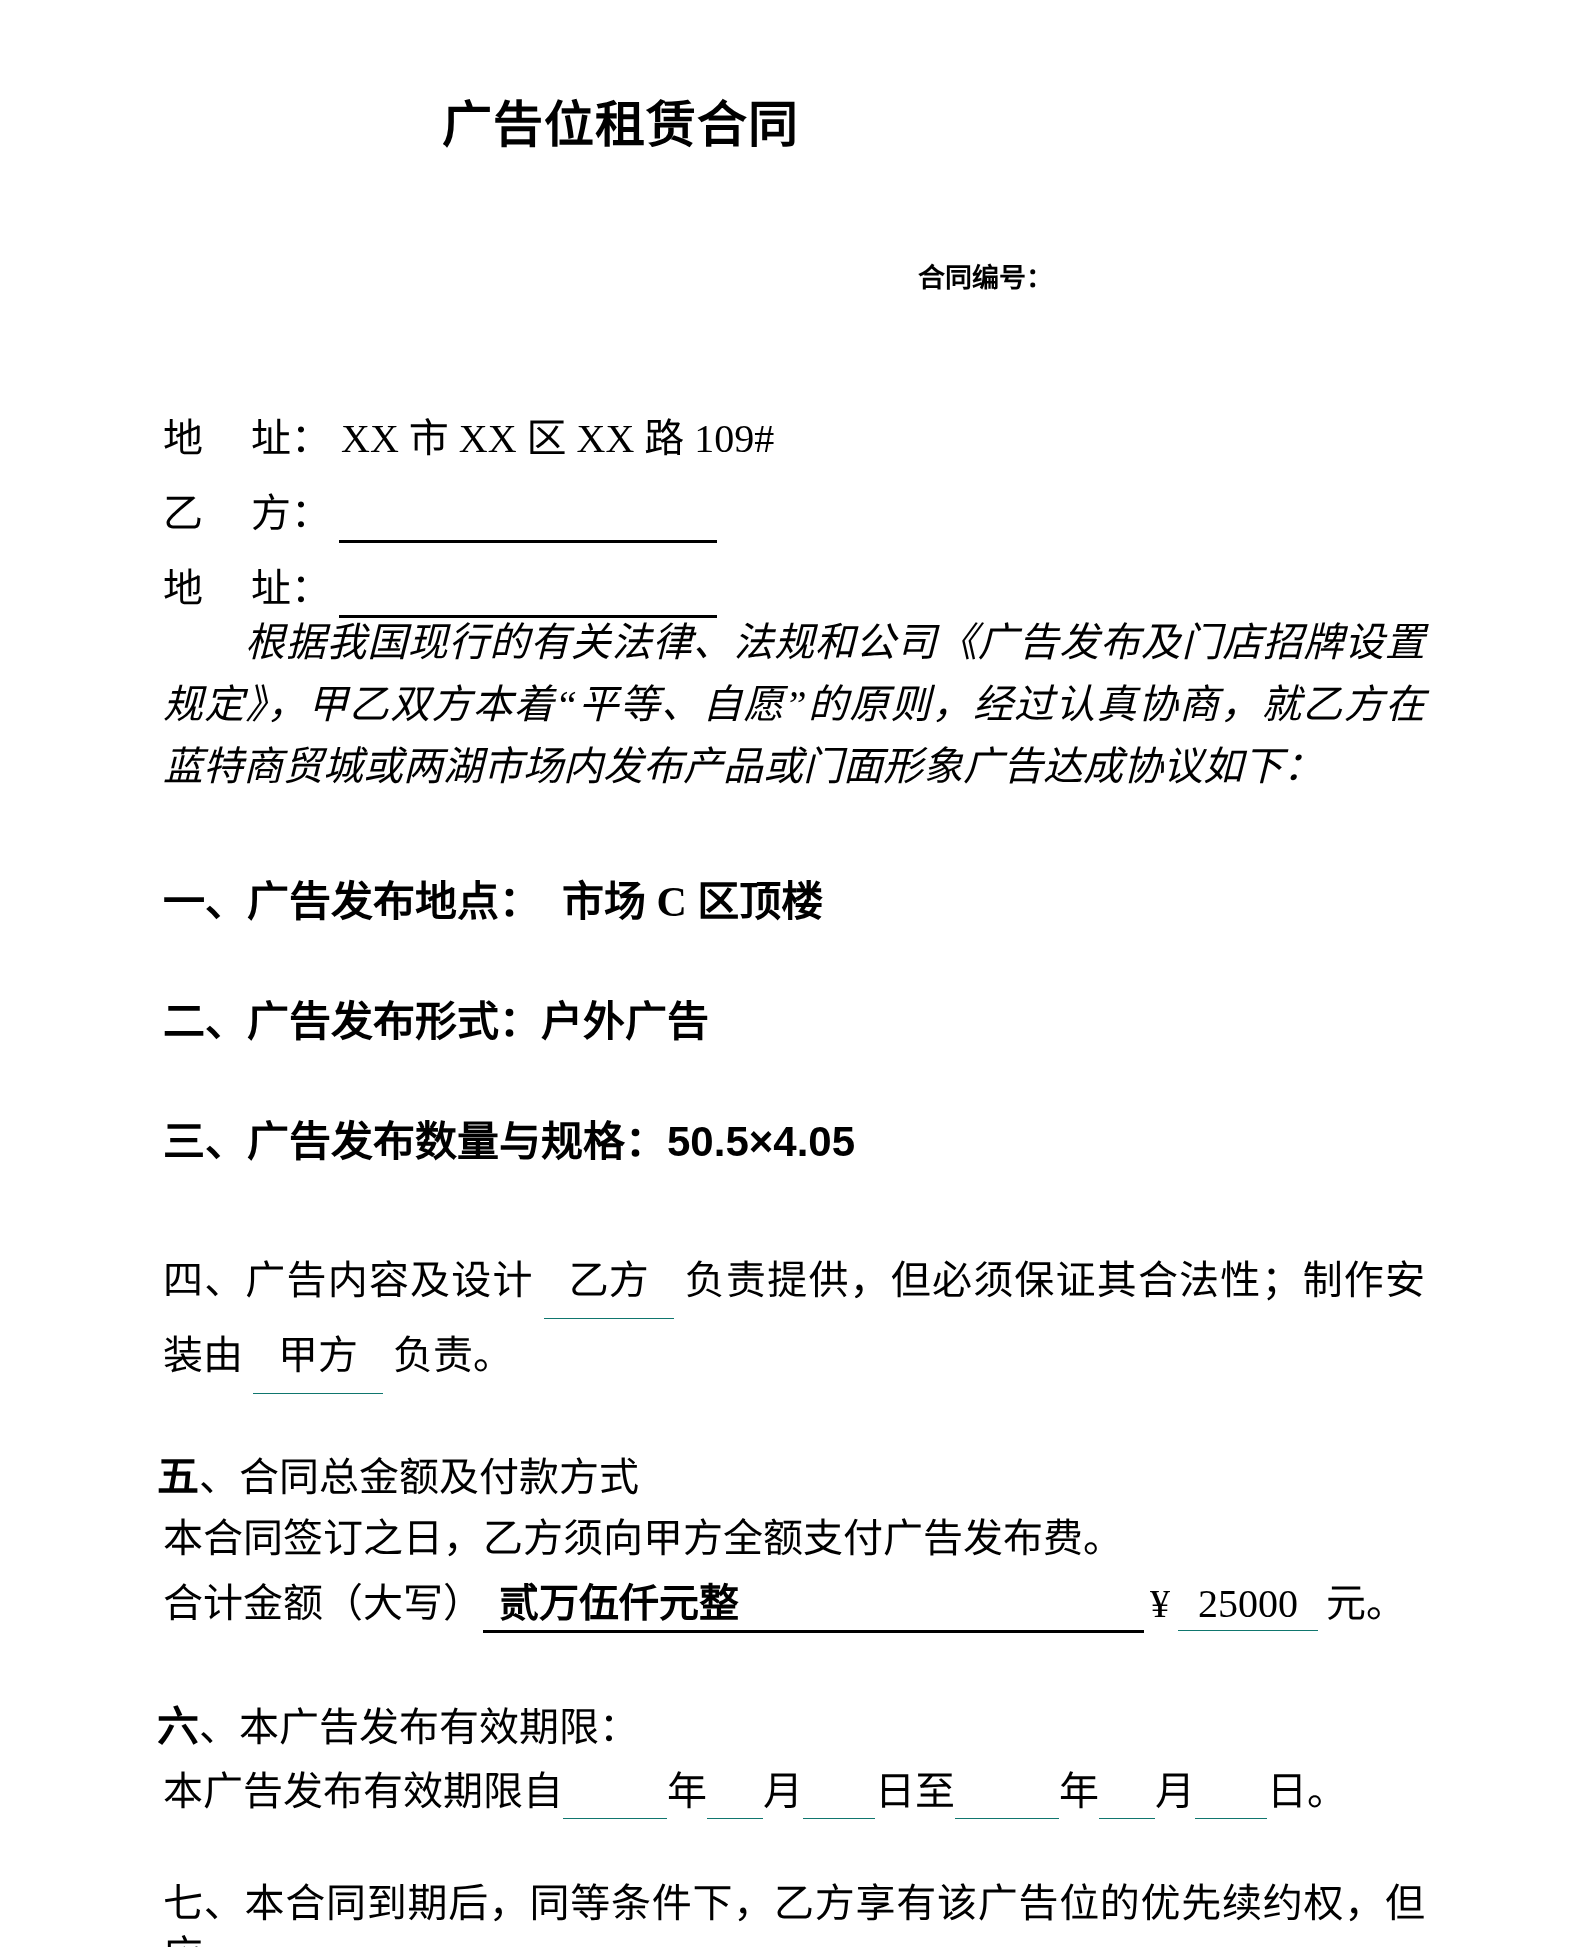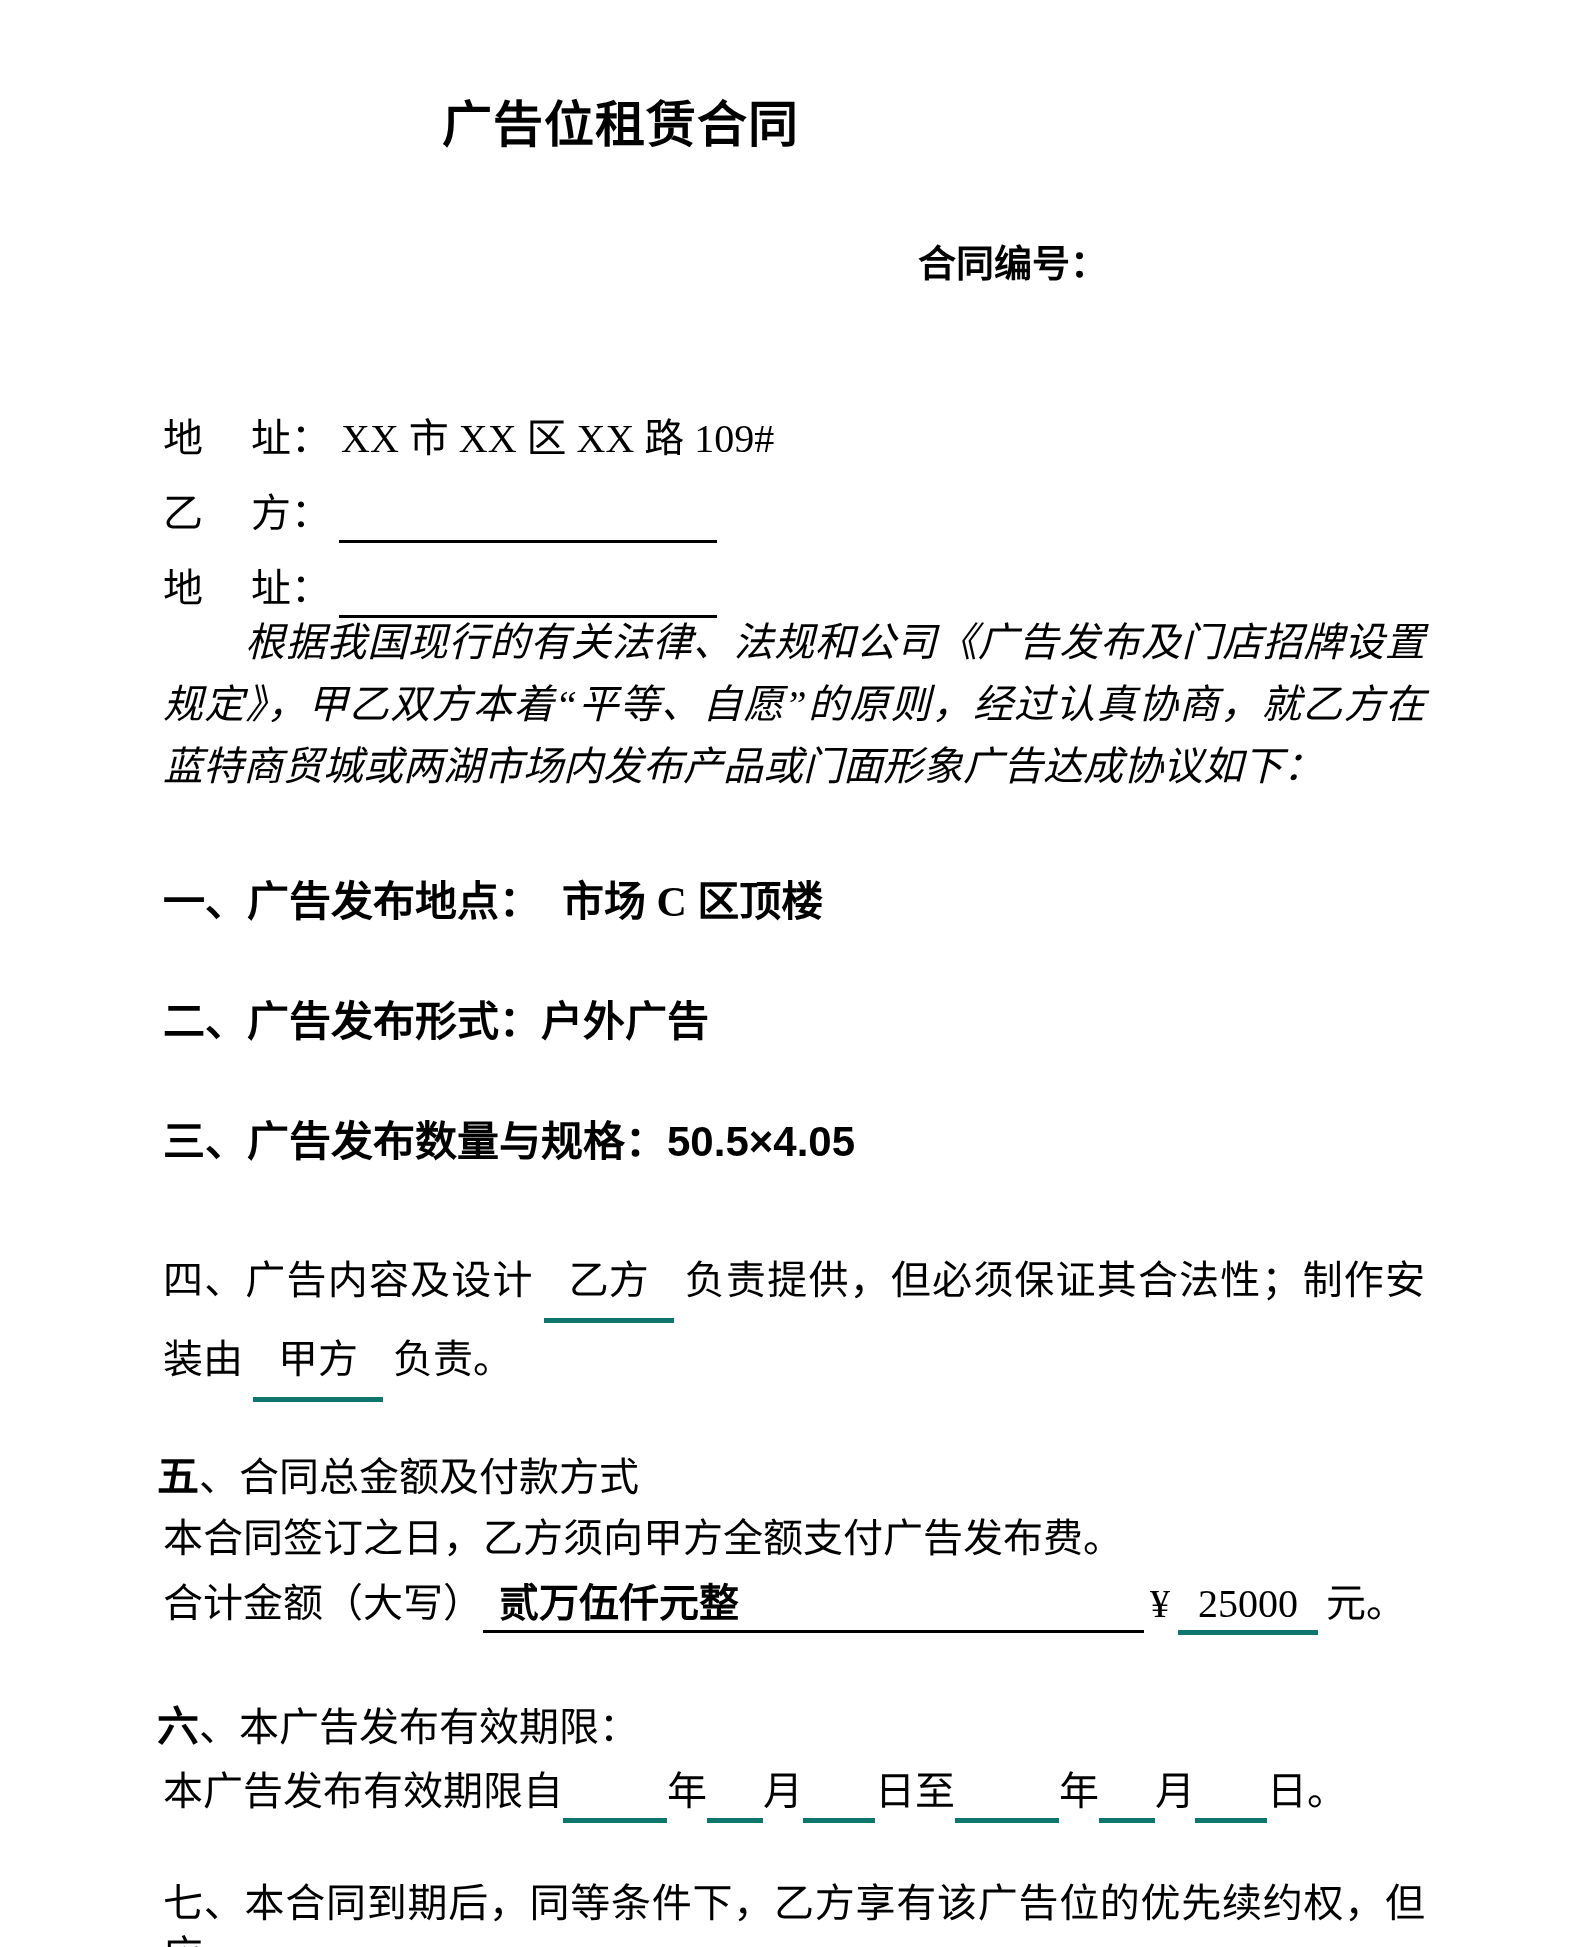--- a/index.html
+++ b/index.html
@@ -9,21 +9,21 @@
     margin:0 auto;
     background:#ffffff;
     color:#000;
     font-family:"Liberation Serif","DejaVu Serif",serif;
     overflow:hidden;
   }
   .abs { position:absolute; }
   .hei { font-family:"Liberation Sans","DejaVu Sans",sans-serif; font-weight:bold; }
 
   .title { left:442px; top:92px; font-size:50px; line-height:66px; letter-spacing:1px; }
-  .contract-no { left:918px; top:246px; font-size:38px; line-height:36px; }
+  .contract-no { left:918px; top:260px; font-size:27px; line-height:36px; }
 
   .party-row { left:163px; font-size:40px; line-height:52px; white-space:nowrap; }
   .pc2 { margin-left:48px; }
   .pval { margin-left:10px; }
   .blank-party {
     display:inline-block; width:378px;
     border-bottom:3px solid #000; margin-left:8px;
   }
 
   .preamble {
@@ -35,21 +35,21 @@
   .sec-head { left:163px; font-size:42px; line-height:48px; white-space:pre-wrap; }
   #s1 { top:878px;font-family:Liberation Serif, serif; }
   #s2 { top:998px; }
   #s3 { top:1118px; }
 
   .body-text { font-size:40px; }
 
   #s4 { left:163px; top:1244px; width:1262px; line-height:74px; text-align:justify; }
   .blank {
     display:inline-block;
-    border-bottom:5px solid #0f766e;
+    border-bottom:1px solid #0f766e;
     text-align:center;
   }
   .blank-mid { min-width:130px; margin:0 10px; }
 
   .sec-head-mixed { left:157px; font-size:40px; line-height:50px; }
   .sec-num { font-size:42px; }
   #s5h { top:1452px; }
   #s5l2 { left:163px; top:1516px; line-height:52px;font-family:Liberation Mono, monospace; }
   #s5l3 { left:163px; top:1578px; line-height:52px; white-space:nowrap; }
   .amount-blank {

